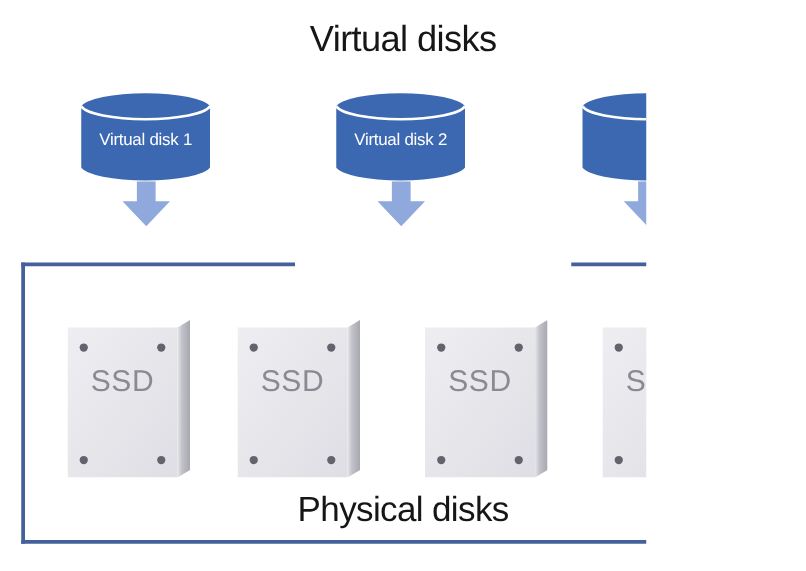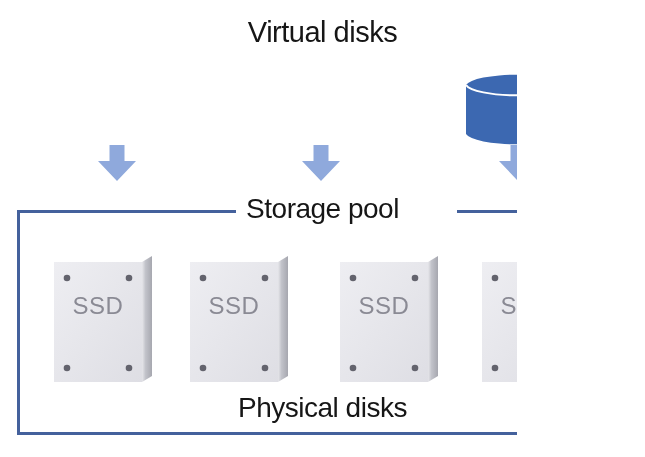--- a/index.html
+++ b/index.html
@@ -58,42 +58,55 @@
       <linearGradient id="ssdSide" x1="0" y1="0" x2="1" y2="0">
         <stop offset="0" stop-color="#e6e6ea"></stop>
         <stop offset="0.35" stop-color="#c2c3ca"></stop>
         <stop offset="1" stop-color="#a6a7af"></stop>
       </linearGradient>
     </defs>
   </svg>
 
   <div class="title">Virtual disks</div>
 
+  <div class="vdisk" style="left:64px; top:72px;">
+    <svg width="105" height="75" viewBox="0 0 105 75">
+      <path d="M1,13 A52,12 0 0 1 104,13 L104,62 A52,12 0 0 1 1,62 Z" fill="#3C68B1"></path>
+      <path d="M1,13 A52,12 0 0 0 104,13" fill="none" stroke="#ffffff" stroke-width="2"></path>
+    </svg>
+    <div class="vdisk-label">Virtual disk 1</div>
+  </div>
   <svg class="arrow" style="left:98px; top:145px;" viewBox="0 0 38 36">
     <polygon points="11.5,0 26.5,0 26.5,16 38,16 19,36 0,16 11.5,16" fill="#8FA9DC"></polygon>
   </svg>
 
+  <div class="vdisk" style="left:268px; top:72px;">
+    <svg width="105" height="75" viewBox="0 0 105 75">
+      <path d="M1,13 A52,12 0 0 1 104,13 L104,62 A52,12 0 0 1 1,62 Z" fill="#3C68B1"></path>
+      <path d="M1,13 A52,12 0 0 0 104,13" fill="none" stroke="#ffffff" stroke-width="2"></path>
+    </svg>
+    <div class="vdisk-label">Virtual disk 2</div>
+  </div>
   <svg class="arrow" style="left:302px; top:145px;" viewBox="0 0 38 36">
     <polygon points="11.5,0 26.5,0 26.5,16 38,16 19,36 0,16 11.5,16" fill="#8FA9DC"></polygon>
   </svg>
 
   <div class="vdisk" style="left:465px; top:72px;">
     <svg width="105" height="75" viewBox="0 0 105 75">
       <path d="M1,13 A52,12 0 0 1 104,13 L104,62 A52,12 0 0 1 1,62 Z" fill="#3C68B1"></path>
       <path d="M1,13 A52,12 0 0 0 104,13" fill="none" stroke="#ffffff" stroke-width="2"></path>
     </svg>
   </div>
   <svg class="arrow" style="left:499px; top:145px;" viewBox="0 0 38 36">
     <polygon points="11.5,0 26.5,0 26.5,16 38,16 19,36 0,16 11.5,16" fill="#8FA9DC"></polygon>
   </svg>
 
   <div class="pool">
     <div class="pool-topline left"></div>
     <div class="pool-topline right"></div>
-    <div class="pool-label">Storage pool</div>
 
     <div class="ssd" style="left:34px;">
       <svg width="98" height="126" viewBox="0 0 98 126">
         <polygon points="88,6 98,0 98,120 88,126" fill="url(#ssdSide)"></polygon>
         <polygon points="0,6 88,6 88,126 0,126" fill="url(#ssdFace)"></polygon>
         <circle cx="13" cy="22" r="3.3" fill="#63636D"></circle>
         <circle cx="75" cy="22" r="3.3" fill="#63636D"></circle>
         <circle cx="13" cy="112" r="3.3" fill="#63636D"></circle>
         <circle cx="75" cy="112" r="3.3" fill="#63636D"></circle>
       </svg>

